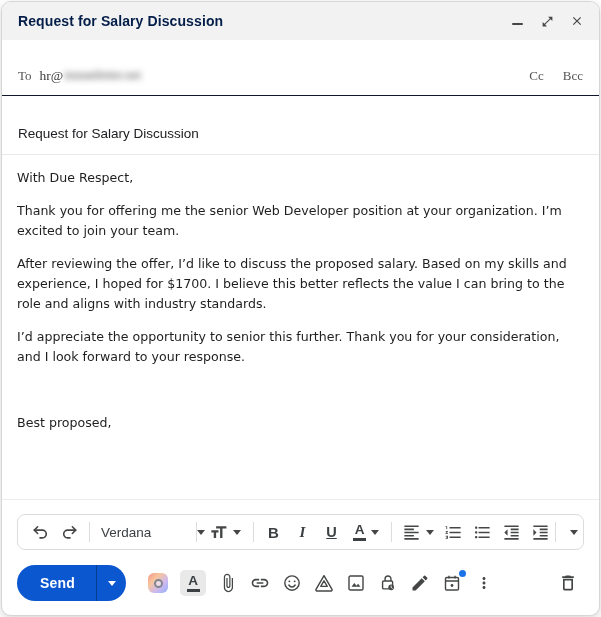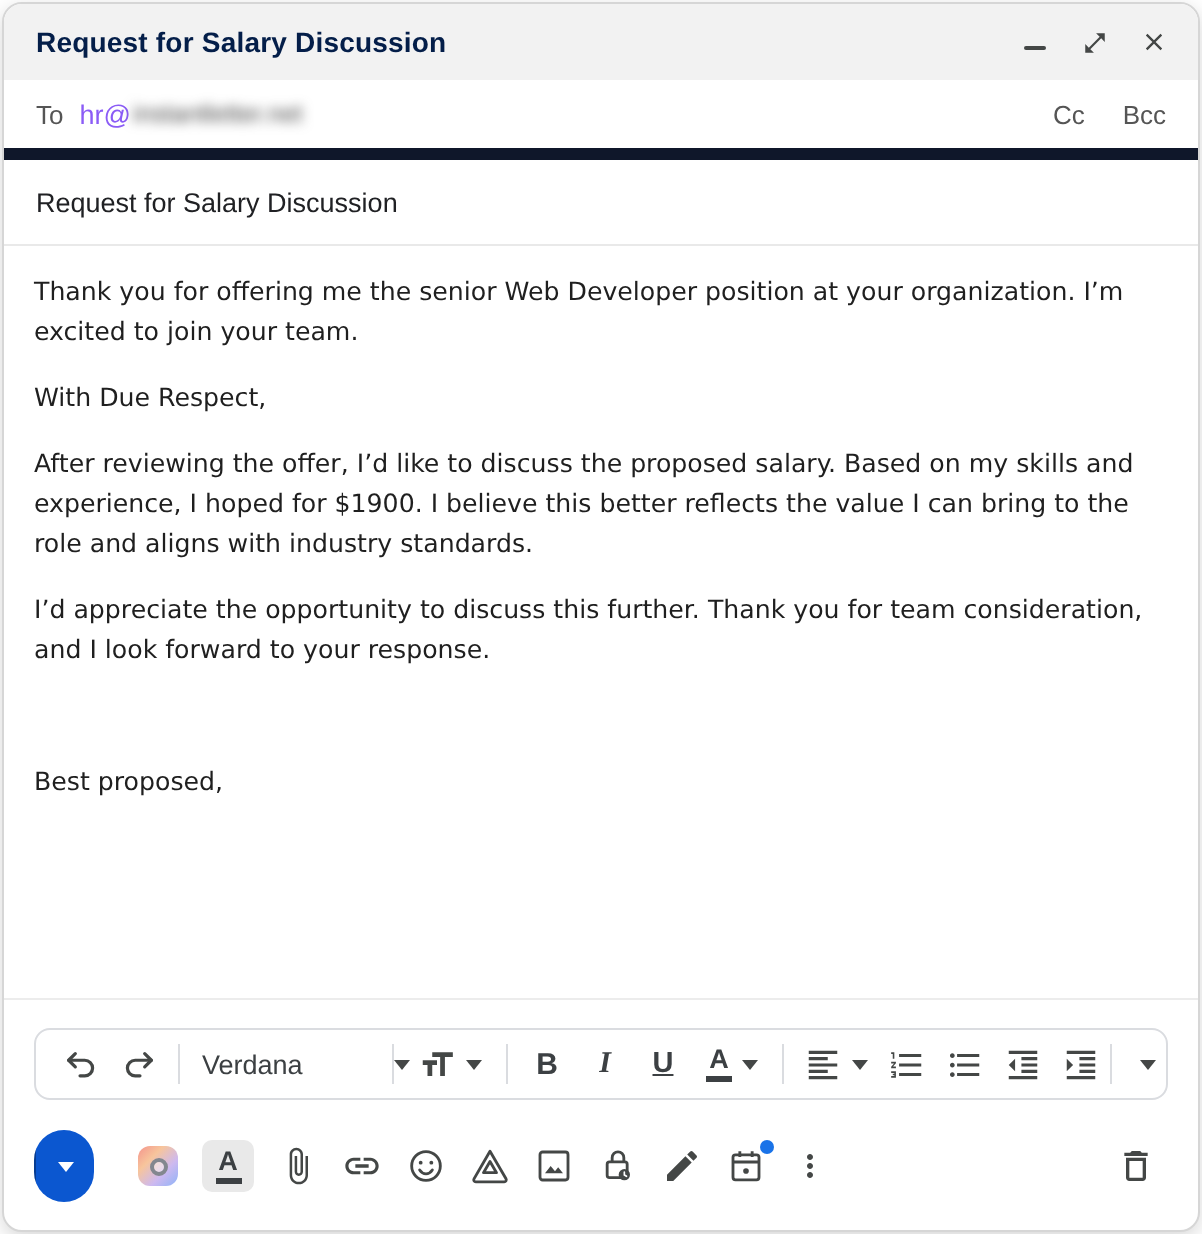--- a/index.html
+++ b/index.html
@@ -6,23 +6,23 @@
   *{box-sizing:border-box;}
   .window{position:absolute;inset:1px;background:#fff;border:1px solid #d6d6d6;border-radius:10px;
           box-shadow:0 3px 10px rgba(0,0,0,.16);overflow:hidden;display:flex;flex-direction:column;}
   
   .titlebar{height:38px;background:#f2f2f2;display:flex;align-items:center;padding:0 14px 0 16px;flex:none;}
   .title{font-size:14px;font-weight:700;color:#041e49;letter-spacing:.1px;}
   .win-controls{margin-left:auto;display:flex;align-items:center;gap:14px;color:#444746;}
   .win-btn{display:flex;align-items:center;justify-content:center;width:16px;height:16px;cursor:pointer;}
   .min-glyph{width:11px;height:2px;background:#444746;border-radius:1px;margin-top:6px;}
   
-  .to-row{height:40px;display:flex;align-items:center;padding:0 16px;flex:none;border-bottom:6px solid #0f172a;margin:0 0;}
+  .to-row{height:40px;display:flex;align-items:center;padding:0 16px;flex:none;border-bottom:1px solid #0f172a;margin:16px 0;font-family:Liberation Serif, serif;}
   .to-label{color:#555;font-size:13px;margin-right:8px;}
-  .to-value{color:#8b5cf6;font-size:13.5px;font-weight:500;}
+  .to-value{color:#404040;font-size:13.5px;font-weight:500;}
   .redacted{filter:blur(3px);color:#4a4a4a;font-size:12.5px;margin-left:1px;user-select:none;}
   .ccbcc{margin-left:auto;display:flex;gap:19px;}
   .ccbcc span{color:#555;font-size:13px;cursor:pointer;}
   
   .subject-row{height:43px;display:flex;align-items:center;padding:0 16px;flex:none;border-bottom:1px solid #e9e9e9;}
   .subject{color:#202124;font-size:13.5px;}
   
   .body-area{flex:1;padding:13px 15px;font-family:"DejaVu Sans",sans-serif;font-size:12.6px;line-height:20px;color:#1f1f1f;overflow:hidden;cursor:text;}
   .para{margin:0 0 13px;min-height:20px;white-space:pre-wrap;}
   
@@ -93,24 +93,24 @@
       <span>Cc</span>
       <span>Bcc</span>
     </span>
   </div>
 
   <div class="subject-row">
     <span class="subject">Request for Salary Discussion</span>
   </div>
 
   <div class="body-area">
+      <div class="para">With Due Respect,</div>
       <div class="para">Thank you for offering me the senior Web Developer position at your organization. I’m excited to join your team.</div>
-      <div class="para">With Due Respect,</div>
-      <div class="para">After reviewing the offer, I’d like to discuss the proposed salary. Based on my skills and experience, I hoped for $1900. I believe this better reflects the value I can bring to the role and aligns with industry standards.</div>
-      <div class="para">I’d appreciate the opportunity to discuss this further. Thank you for team consideration, and I look forward to your response.</div>
+      <div class="para">After reviewing the offer, I’d like to discuss the proposed salary. Based on my skills and experience, I hoped for $1700. I believe this better reflects the value I can bring to the role and aligns with industry standards.</div>
+      <div class="para">I’d appreciate the opportunity to senior this further. Thank you for your consideration, and I look forward to your response.</div>
       <div class="para"></div>
       <div class="para">Best proposed,</div>
     </div>
 
   <div class="footer">
 
     <div class="format-bar">
       <span class="tb-btn w">
         <svg width="19" height="19" viewBox="0 0 20 20" fill="none" stroke="currentColor" stroke-width="1.7" stroke-linecap="round" stroke-linejoin="round">
             <path d="M7 4 3.5 7.5 7 11"></path>
@@ -180,20 +180,23 @@
           </svg>
       </span>
       <span class="tb-sep more-fmt-sep" style="margin-left:auto;"></span>
       <span class="tb-btn more-fmt" style="margin-left:0;">
         <span class="caret"></span>
       </span>
     </div>
 
     <div class="action-bar">
       <span class="send-group">
+        <span class="send-main">
+            <span>Send</span>
+          </span>
         <span class="send-arrow">
             <span class="caret"></span>
           </span>
       </span>
 
       <span class="icon-row">
         <span class="ib">
           <span class="gemini">
               <span class="gemini-ring"></span>
             </span>

